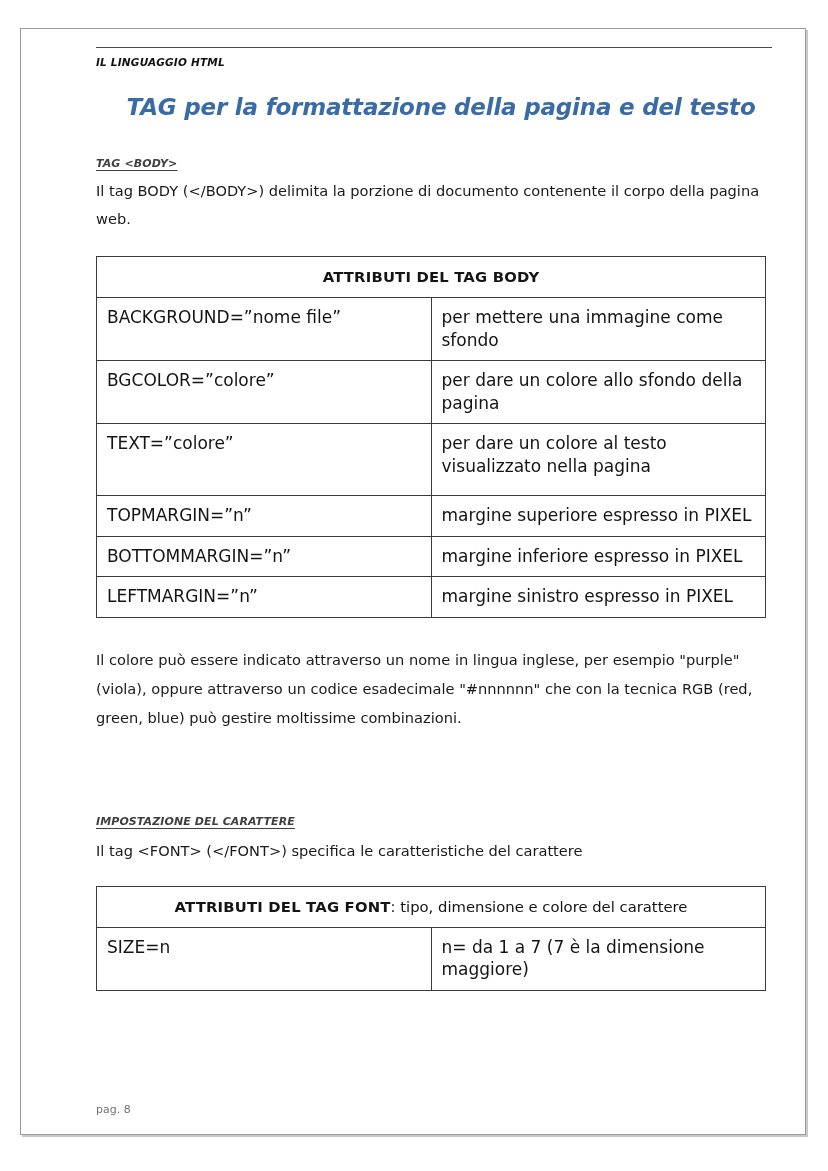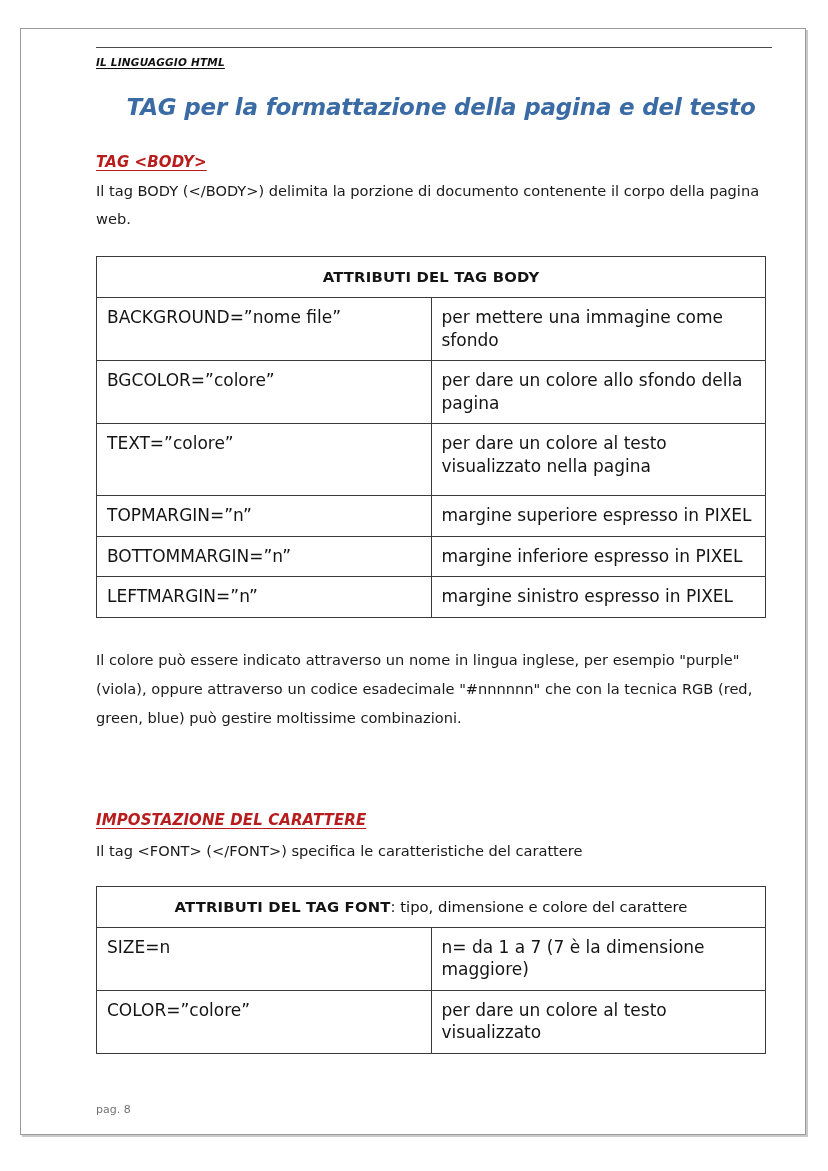--- a/index.html
+++ b/index.html
@@ -43,21 +43,20 @@
     border-top: 1.4px solid #4a4a4a;
     margin-bottom: 3px;
   }
   .header-label {
     font-family: "DejaVu Sans", sans-serif;
     font-weight: bold;
     font-style: italic;
     font-size: 10.5px;
     letter-spacing: 0.2px;
     color: #111111;
-    text-decoration: underline;
     text-underline-offset: 2px;
     display: inline-block;
   }
 
   
   .doc-title {
     margin: 24px 0 0 0;
     text-align: center;
     font-family: "DejaVu Sans", sans-serif;
     font-size: 23px;
@@ -66,22 +65,22 @@
     color: #3a6ba5;
     letter-spacing: -0.2px;
     padding-left: 14px;
   }
 
   
   .section-heading {
     font-family: "DejaVu Sans", sans-serif;
     font-weight: bold;
     font-style: italic;
-    font-size: 15px;
-    color: #b91c1c;
+    font-size: 11px;
+    color: #404040;
     text-decoration: underline;
     text-underline-offset: 3px;
     display: inline-block;
     letter-spacing: 0.1px;
   }
   .heading-block-1 { margin-top: 32px; }
   .heading-block-2 { margin-top: 78px; }
 
   
   .body-par {
@@ -211,24 +210,20 @@
       <thead>
         <tr>
           <th class="table-caption" colspan="2"><span>ATTRIBUTI DEL TAG FONT</span><span class="caption-rest">: tipo, dimensione e colore del carattere</span></th>
         </tr>
       </thead>
       <tbody>
         <tr>
           <td class="col-attr">SIZE=n</td>
           <td>n= da 1 a 7 (7 è la dimensione maggiore)</td>
         </tr>
-        <tr>
-          <td class="col-attr">COLOR=”colore”</td>
-          <td>per dare un colore al testo visualizzato</td>
-        </tr>
       </tbody>
     </table>
 
   </div>
 
   <div class="page-footer">pag. 8</div>
 
 </div>
 
 </body></html>

